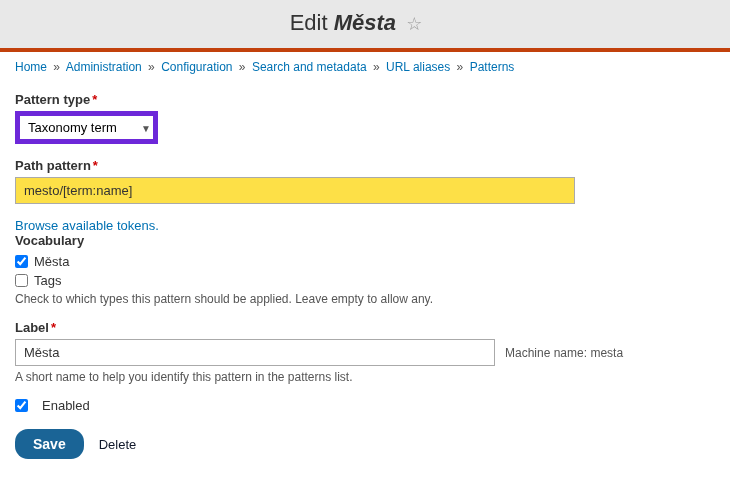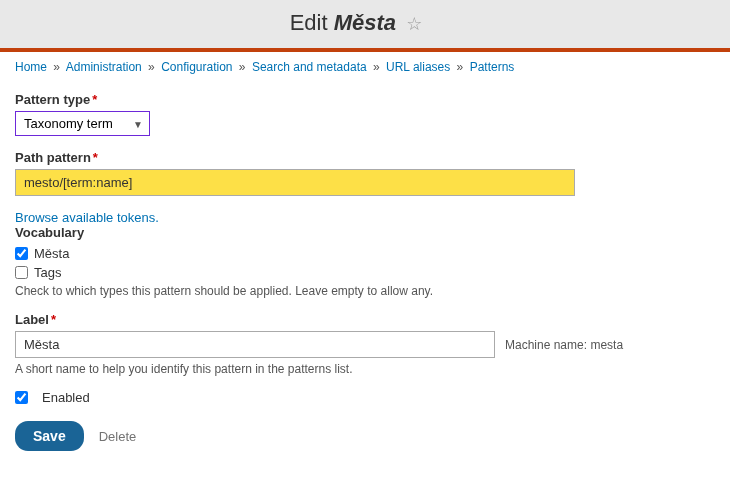--- a/index.html
+++ b/index.html
@@ -64,21 +64,21 @@
       font-size: 13px;
     }
     .required-star {
       color: #c00;
       margin-left: 2px;
     }
     .select-box {
       appearance: none;
       -webkit-appearance: none;
       background: #fff;
-      border: 1px solid #6d28d9;
+      border: 5px solid #6d28d9;
       padding: 4px 36px 4px 8px;
       font-size: 13px;
       cursor: pointer;
       position: relative;
       min-width: 130px;
       background-image: none;
     }
     .select-wrapper {
       position: relative;
       display: inline-block;
@@ -188,21 +188,21 @@
       background: #1a6496;
       color: #fff;
       border: none;
       padding: 7px 18px;
       font-size: 14px;
       font-weight: bold;
       border-radius: 13px;
       cursor: pointer;
     }
     .delete-link {
-      color: #737373;
+      color: #0f172a;
       text-decoration: none;
       font-size: 13px;
     }
   </style>
 </head>
 <body>
 
 <div class="page-title-bar">
   <h1>
     <span>Edit </span><em>Města</em>

